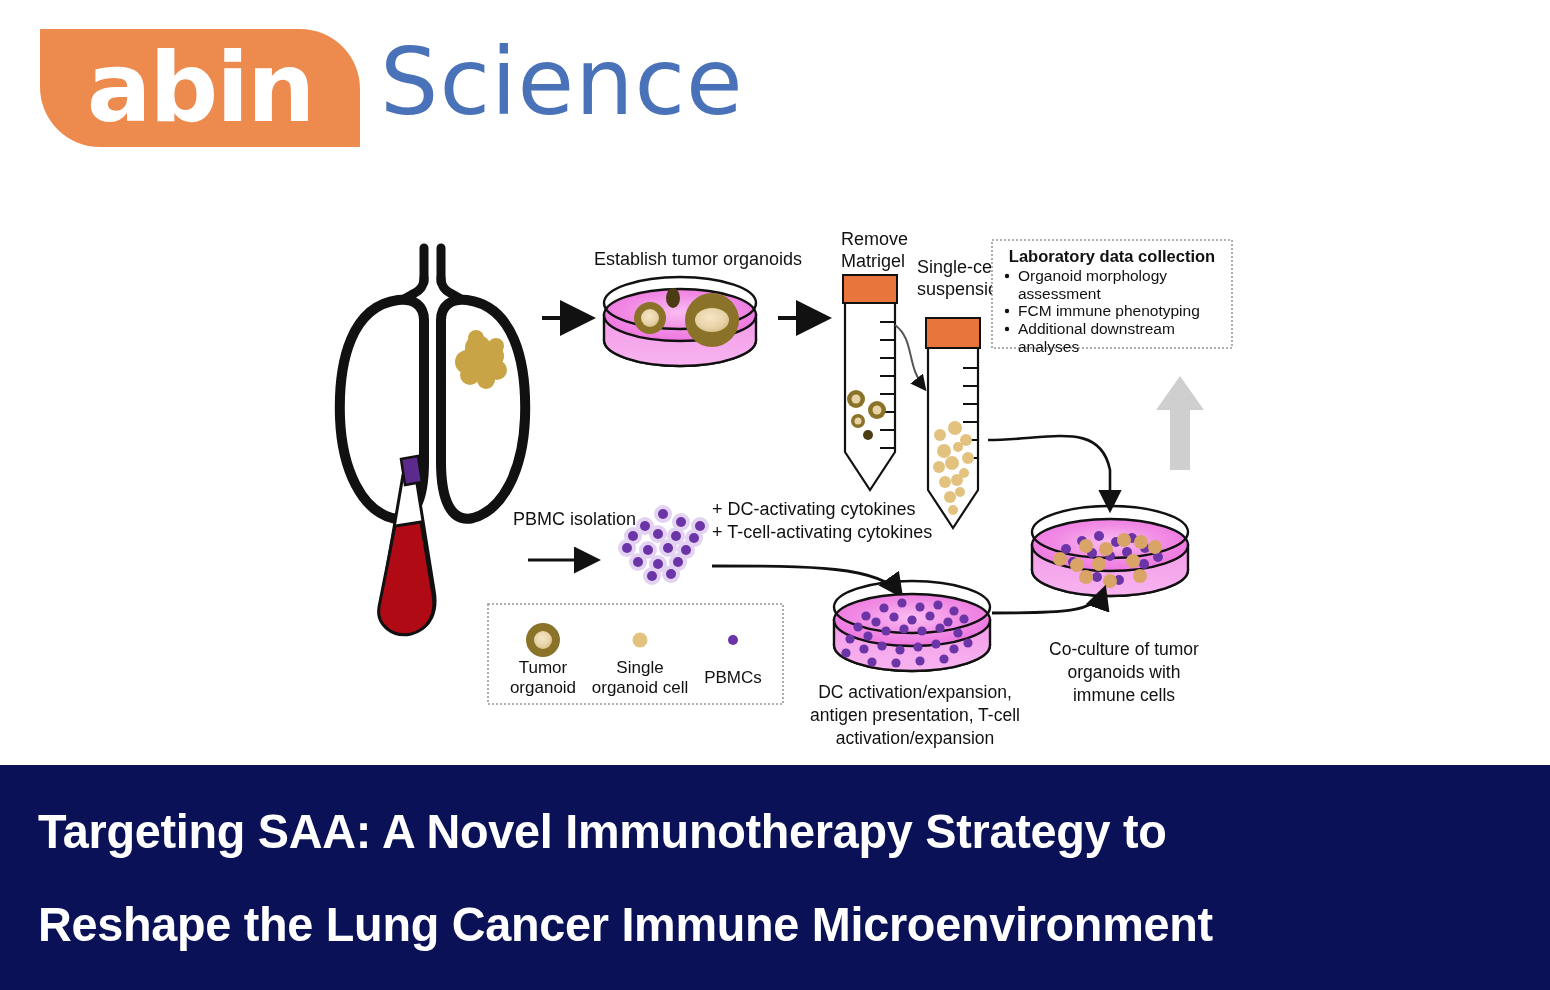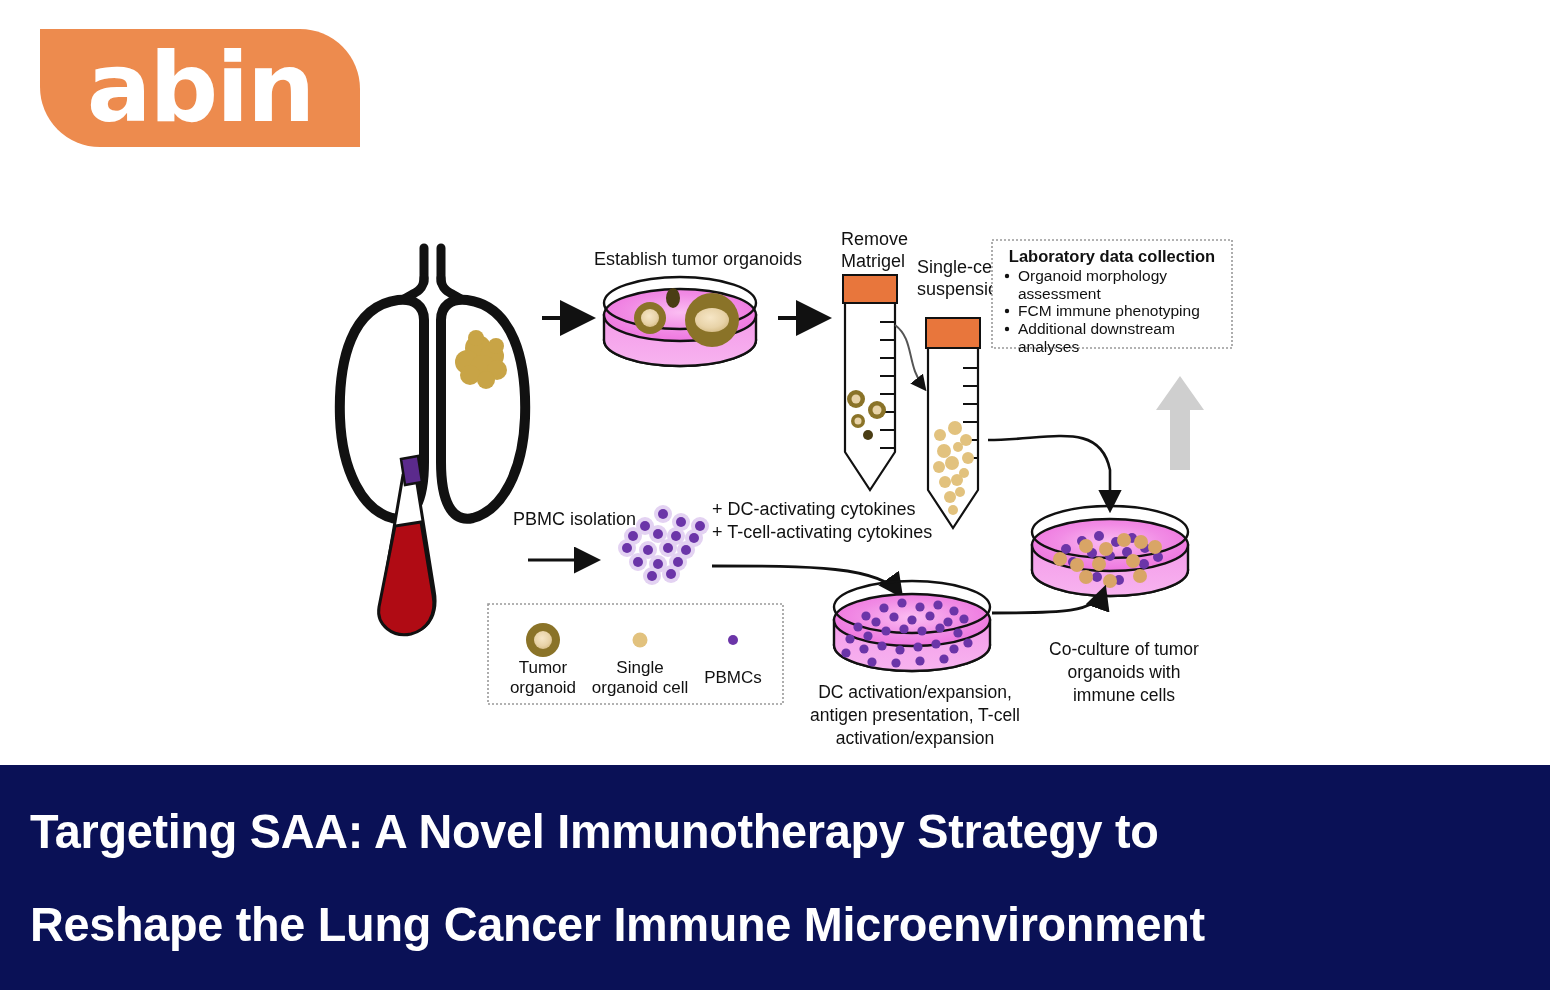--- a/index.html
+++ b/index.html
@@ -35,21 +35,21 @@
 
   
   #figure{position:absolute;left:0;top:170px;width:1550px;height:595px;}
   #figure svg{display:block;}
 
   
   #banner{
     position:absolute;left:0;top:765px;width:1550px;height:225px;
     background:#0a1156;
     display:flex;flex-direction:column;justify-content:center;
-    padding-left:30px;box-sizing:border-box;
+    padding-left:38px;box-sizing:border-box;
   }
   .banner-line{
     color:#ffffff;
     font-family:"Liberation Sans Narrow","Liberation Sans",sans-serif;
     font-weight:bold;
     font-size:49px;
     line-height:1.0;
     letter-spacing:-0.3px;
     white-space:nowrap;
     transform:scaleX(0.955);
@@ -57,20 +57,21 @@
   }
   .banner-line + .banner-line{margin-top:44px;}
 </style>
 </head>
 <body>
 
 <div id="logo">
   <div id="logo-mark">
     <div id="logo-mark-text">abin</div>
   </div>
+  <div id="logo-word">Science</div>
 </div>
 
 <div id="figure">
 <svg width="1550" height="595" viewBox="0 0 1550 595" xmlns="http://www.w3.org/2000/svg">
   <defs>
     <radialGradient id="dishTop" cx="50%" cy="45%" r="62%">
       <stop offset="0%" stop-color="#fbbdf2"></stop>
       <stop offset="55%" stop-color="#f18ce5"></stop>
       <stop offset="100%" stop-color="#ee6fde"></stop>
     </radialGradient>

